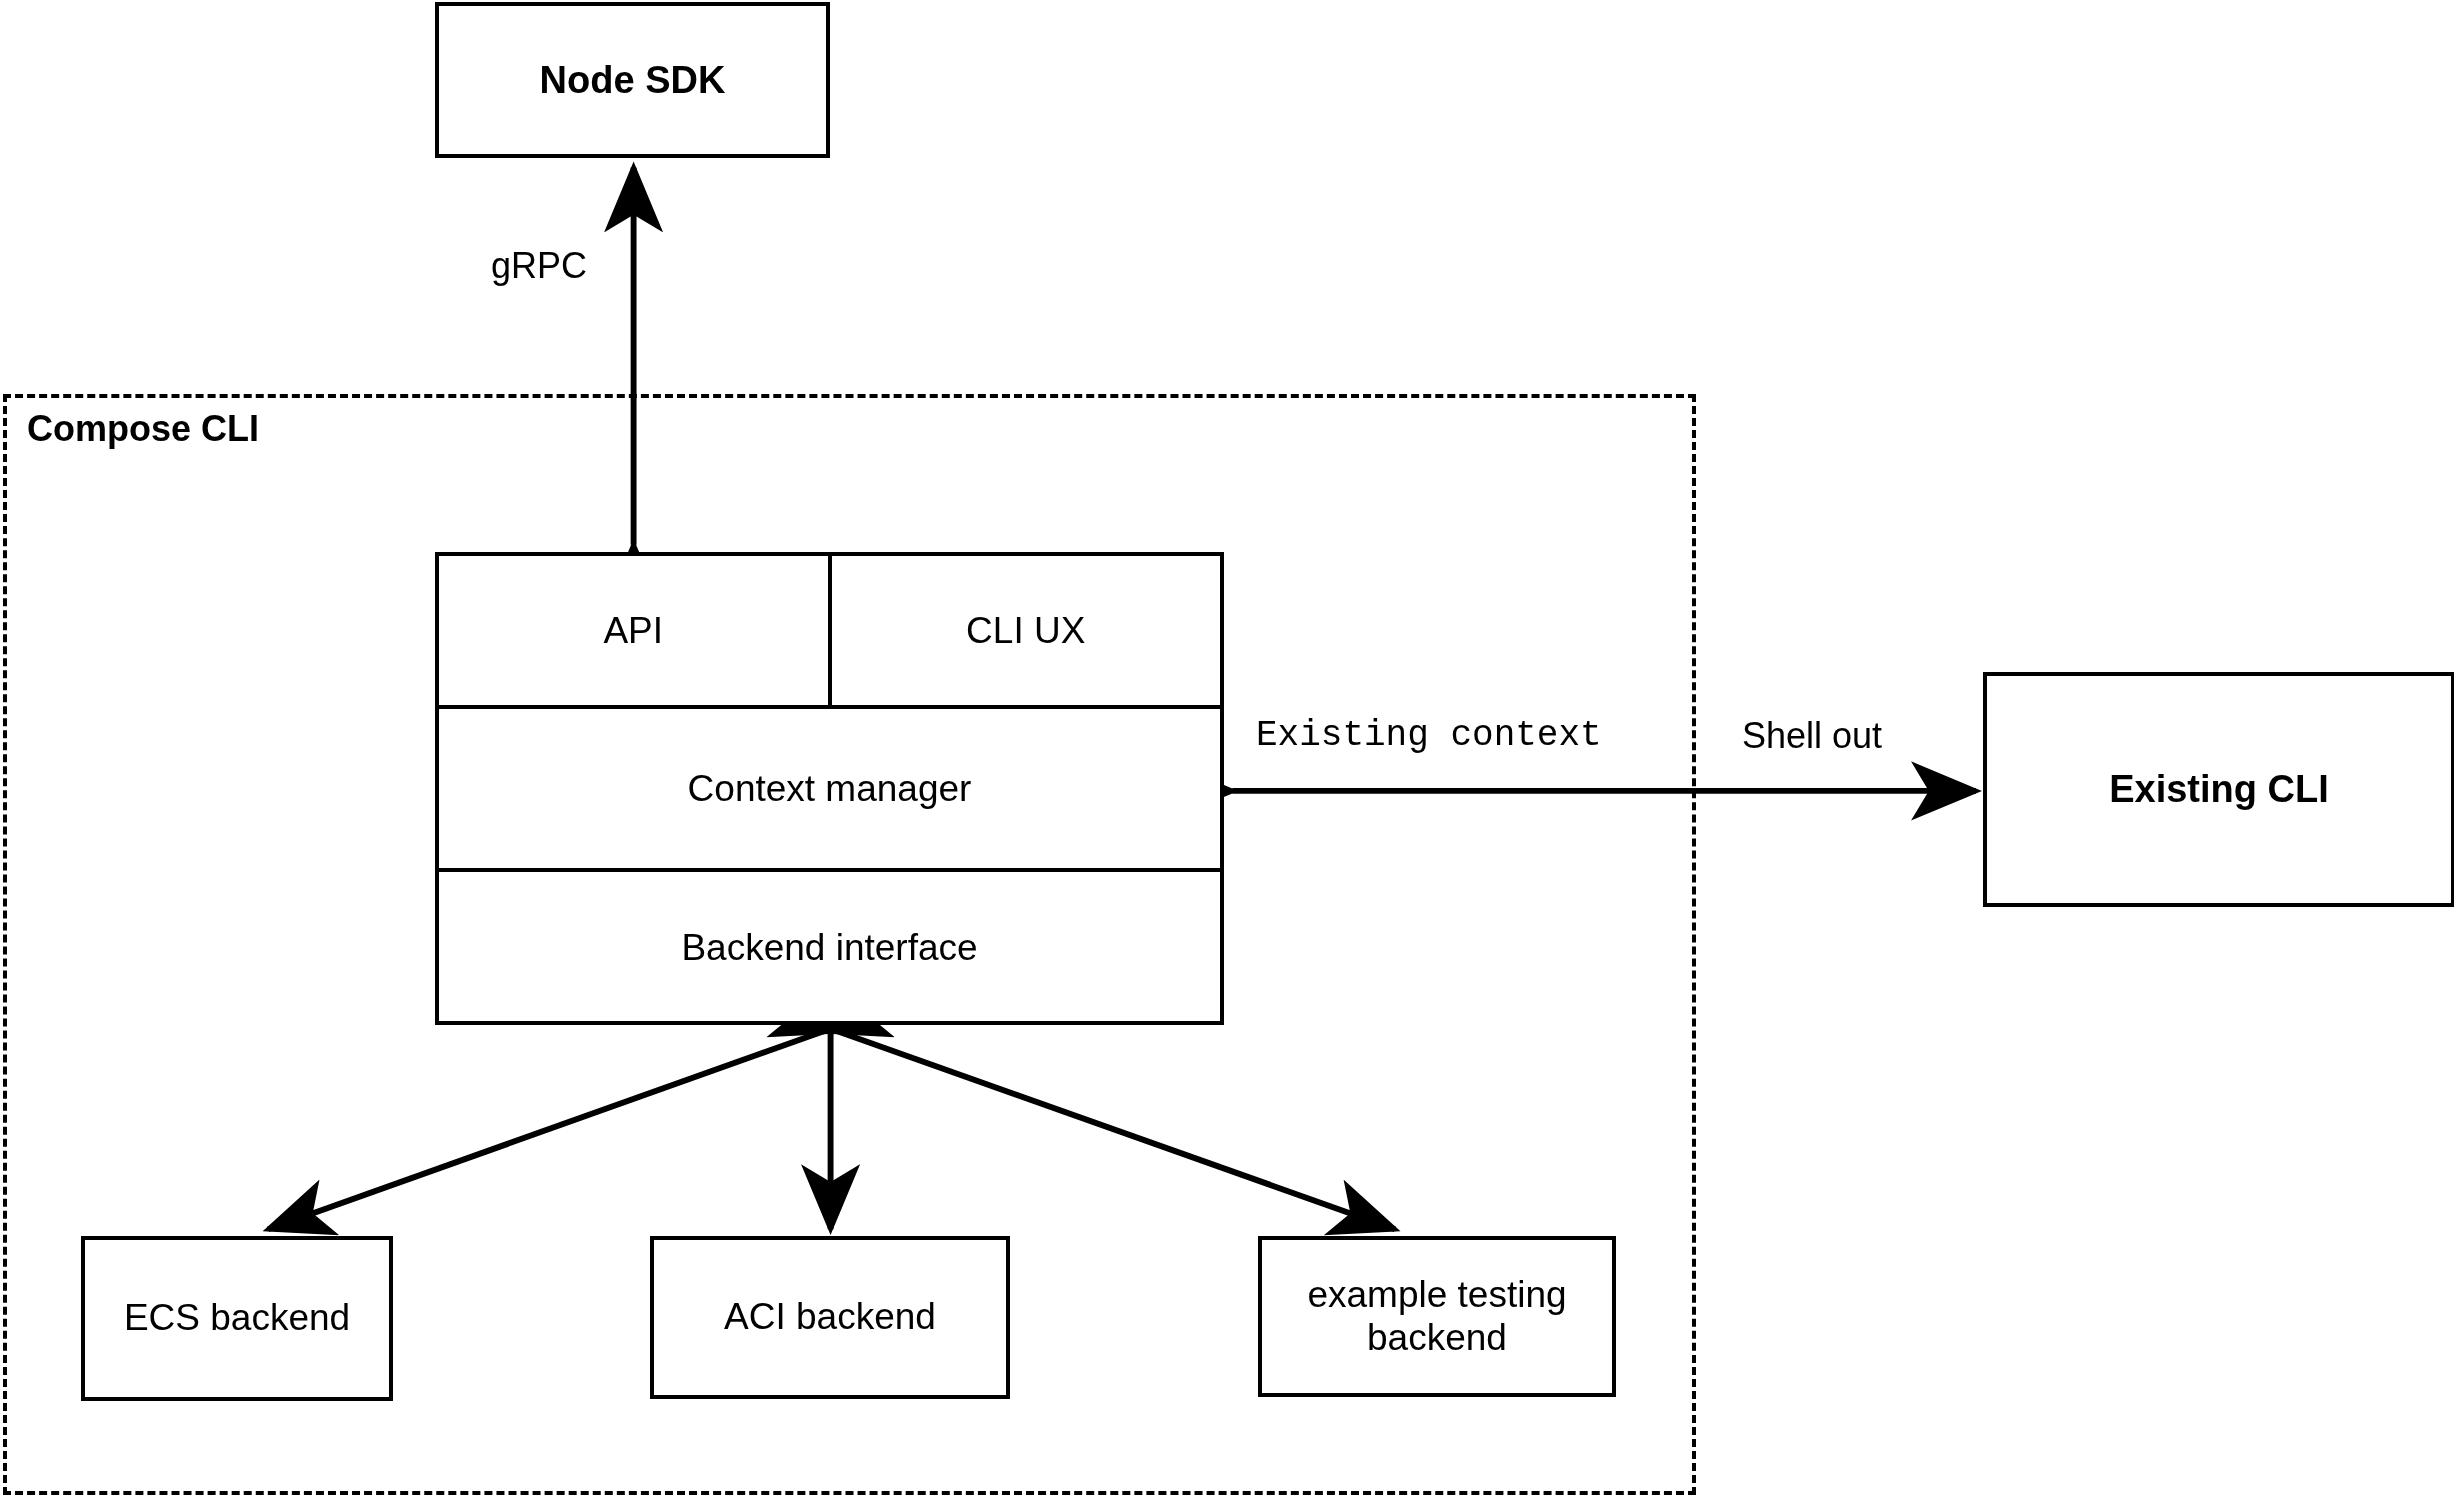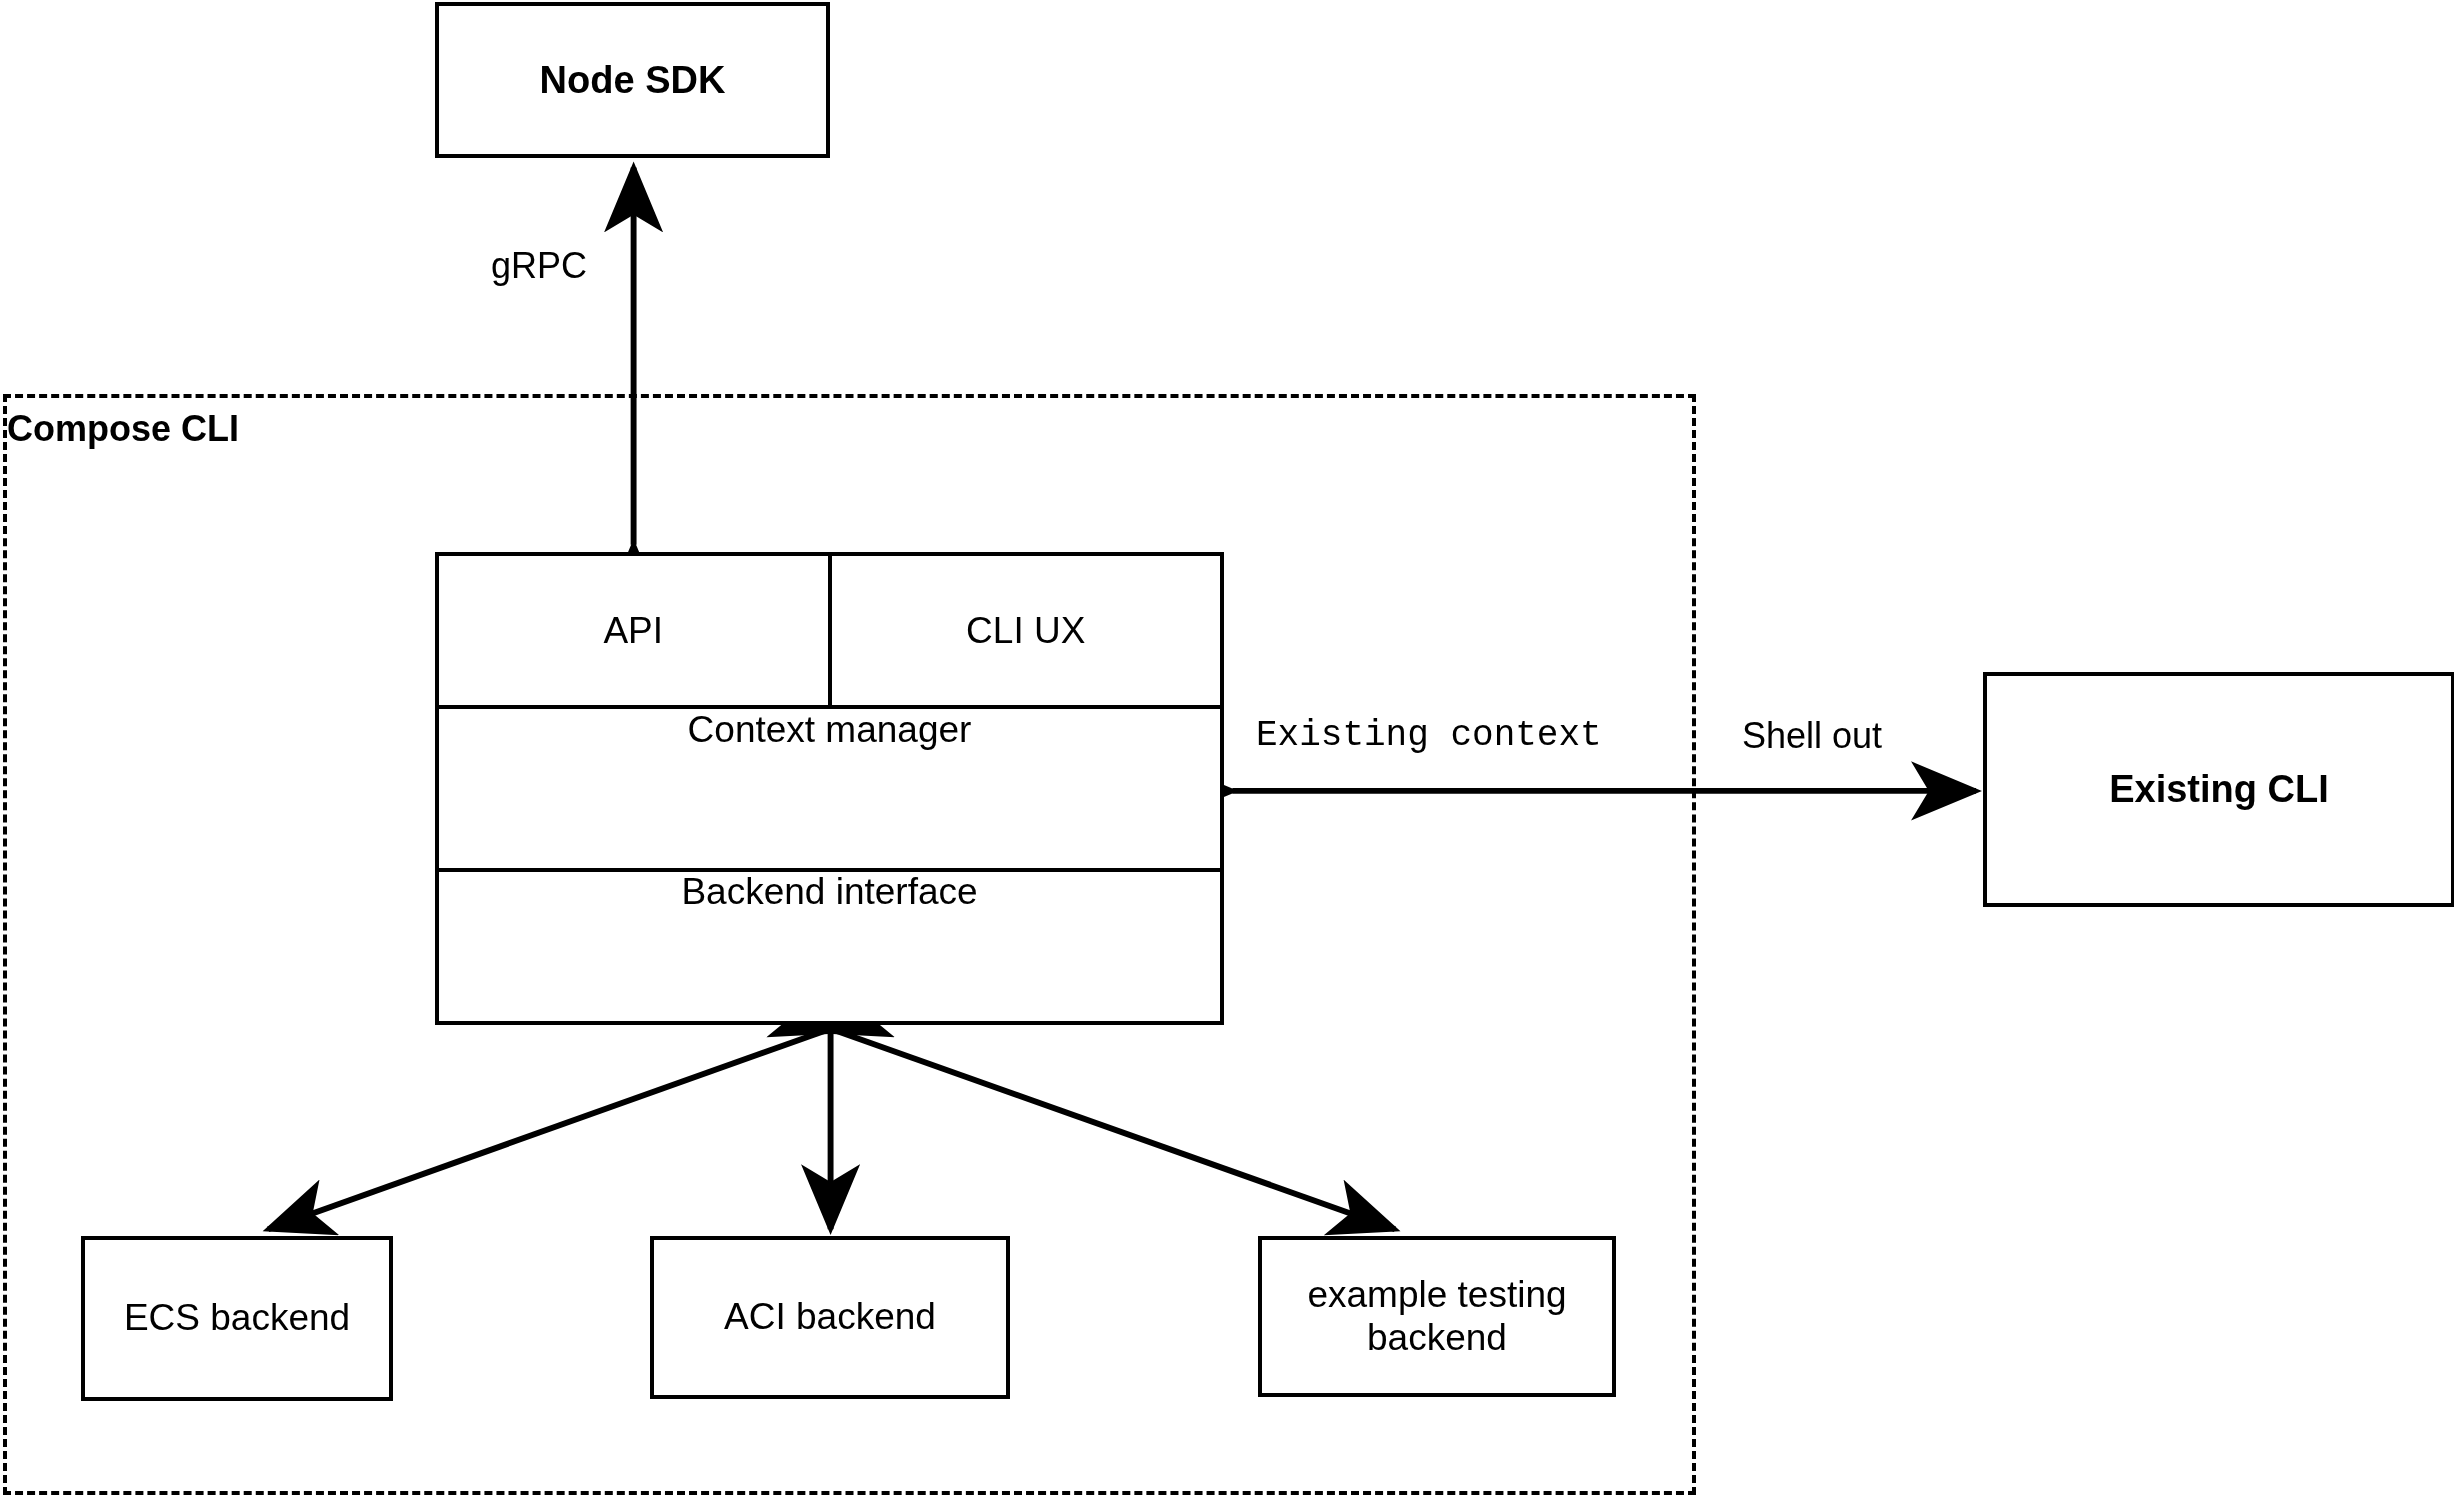--- a/index.html
+++ b/index.html
@@ -54,40 +54,41 @@
   #compose-cli-container {
     position: absolute;
     left: 3px; top: 394px;
     width: 1693px; height: 1101px;
     box-sizing: border-box;
     border: 4.9px dashed #000000;
     background: transparent;
   }
   #compose-cli-title {
     position: absolute;
-    left: 7px; top: 408px;
+    left: 27px; top: 408px;
     font-size: 36px;
     font-weight: bold;
     white-space: nowrap;
   }
 
   
   #central-stack {
     position: absolute;
     left: 435px; top: 552px;
     width: 789px; height: 473px;
     box-sizing: border-box;
     border: 4.9px solid #000000;
     background: #ffffff;
   }
   .stack-row {
     position: absolute;
     left: 0; width: 100%;
     box-sizing: border-box;
     display: flex;
+    align-items: center;
     justify-content: center;
     font-size: 37px;
     text-align: center;
   }
   #row-top {
     top: 0; height: 153px;
     border-bottom: 4.9px solid #000000;
     display: flex;
     flex-direction: row;
   }

